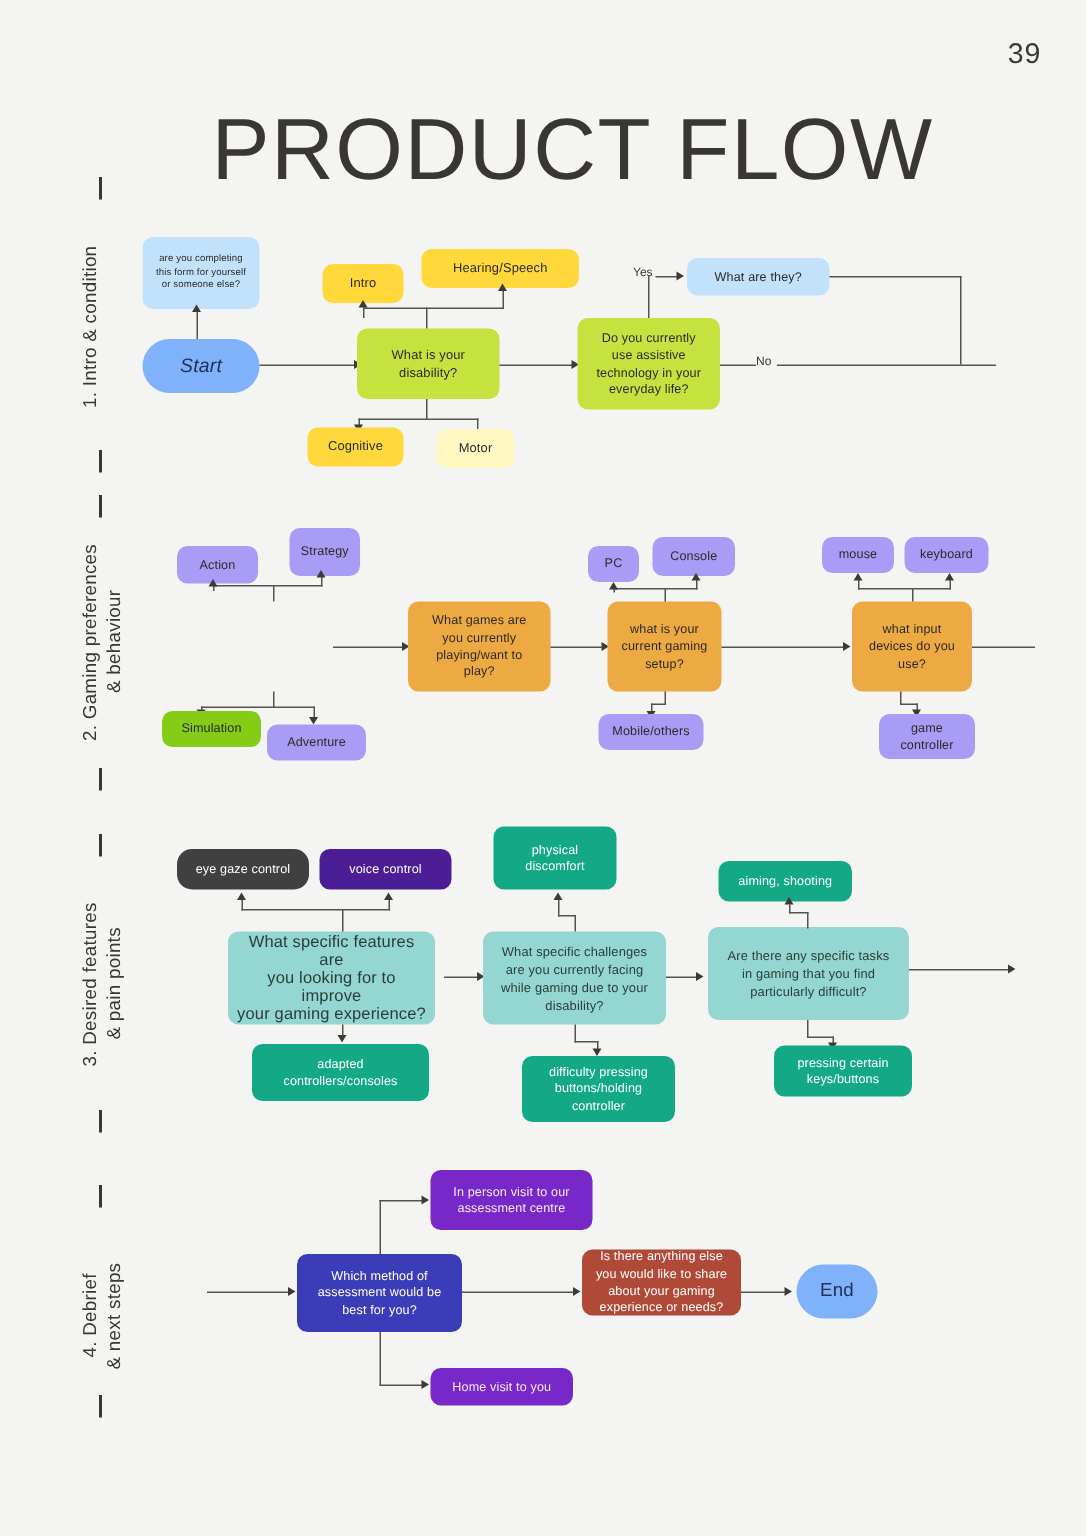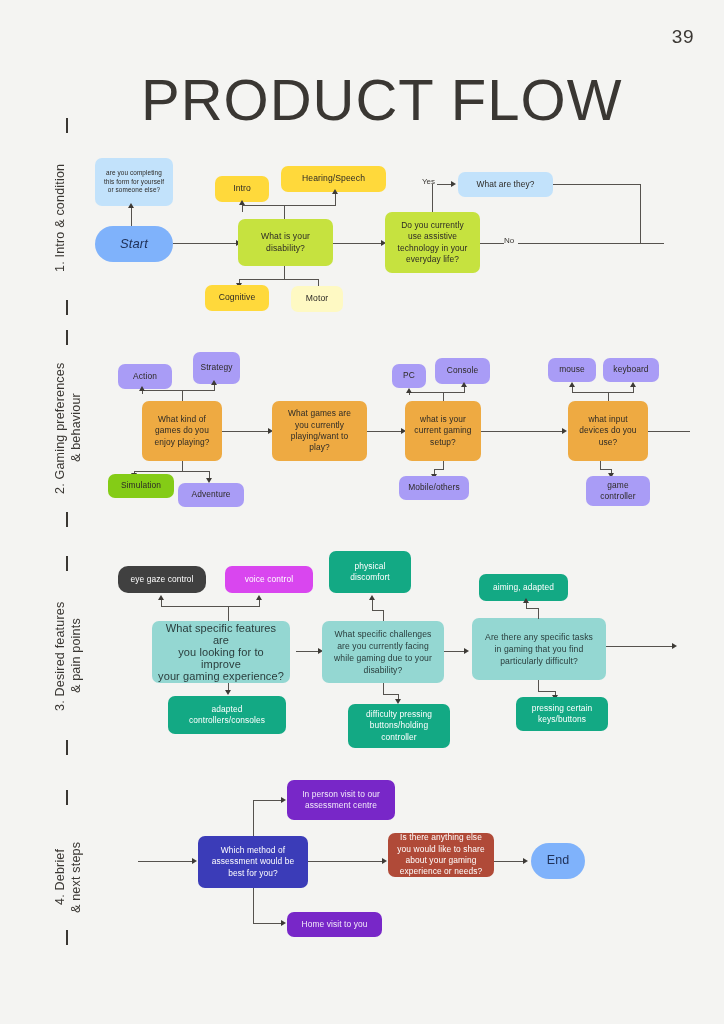--- a/index.html
+++ b/index.html
@@ -178,25 +178,20 @@
   <div class="elbl" style="left:504px;top:236px;">No</div>
   <div class="ln lnh" style="left:518px;top:243px;width:146px;"></div>
 
   <div class="node" style="left:118px;top:364px;width:54px;height:25px;background:#a99cf6;color:#2d2a26;font-size:8.4px;">
     <span class="txt">Action</span>
   </div>
   <div class="node" style="left:193px;top:352px;width:47px;height:32px;background:#a99cf6;color:#2d2a26;font-size:8.4px;">
     <span class="txt">Strategy</span>
   </div>
 
-  <div class="node" style="left:142px;top:401px;width:80px;height:60px;background:#eeaa42;color:#2d2a26;font-size:8.4px;line-height:11.4px;">
-    <span class="txt">What kind of
-games do you
-enjoy playing?</span>
-  </div>
 
   <div class="ln lnv" style="left:182px;top:390px;height:11px;"></div>
   <div class="ln lnh" style="left:142px;top:390px;width:73px;"></div>
   <div class="ln lnv" style="left:142px;top:390px;height:4px;"></div>
   <div class="arw u" style="left:139px;top:386px;"></div>
   <div class="ln lnv" style="left:214px;top:384px;height:7px;"></div>
   <div class="arw u" style="left:211px;top:380px;"></div>
 
   <div class="ln lnv" style="left:182px;top:461px;height:11px;"></div>
   <div class="ln lnh" style="left:134px;top:471px;width:76px;"></div>
@@ -285,21 +280,21 @@
   <div class="node" style="left:586px;top:476px;width:64px;height:30px;background:#a99cf6;color:#2d2a26;font-size:8.4px;">
     <span class="txt">game
 controller</span>
   </div>
 
   <div class="ln lnh" style="left:648px;top:431px;width:42px;"></div>
 
   <div class="node" style="left:118px;top:566px;width:88px;height:27px;background:#404040;color:#ffffff;font-size:8.4px;border-radius:10px;">
     <span class="txt">eye gaze control</span>
   </div>
-  <div class="node" style="left:225px;top:566px;width:88px;height:27px;background:#d946ef;color:#ffffff;font-size:8.4px;">
+  <div class="node" style="left:213px;top:566px;width:88px;height:27px;background:#4c1d95;color:#ffffff;font-size:8.4px;">
     <span class="txt">voice control</span>
   </div>
 
   <div class="node" style="left:152px;top:621px;width:138px;height:62px;background:#94d7d2;color:#2a3d3c;font-size:11px;line-height:12px;">
     <span class="txt">What specific features are
 you looking for to improve
 your gaming experience?</span>
   </div>
 
   <div class="ln lnv" style="left:228px;top:606px;height:15px;"></div>
@@ -345,21 +340,21 @@
   <div class="node" style="left:348px;top:704px;width:102px;height:44px;background:#13a984;color:#ffffff;font-size:8.4px;line-height:11.4px;">
     <span class="txt">difficulty pressing
 buttons/holding
 controller</span>
   </div>
 
   <div class="ln lnh" style="left:444px;top:651px;width:22px;"></div>
   <div class="arw r" style="left:464px;top:648px;"></div>
 
   <div class="node" style="left:479px;top:574px;width:89px;height:27px;background:#13a984;color:#ffffff;font-size:8.4px;">
-    <span class="txt">aiming, adapted</span>
+    <span class="txt">aiming, shooting</span>
   </div>
 
   <div class="node" style="left:472px;top:618px;width:134px;height:62px;background:#94d7d2;color:#2a3d3c;font-size:8.6px;line-height:12px;">
     <span class="txt">Are there any specific tasks
 in gaming that you find
 particularly difficult?</span>
   </div>
 
   <div class="ln lnv" style="left:538px;top:608px;height:11px;"></div>
   <div class="ln lnh" style="left:526px;top:608px;width:13px;"></div>

